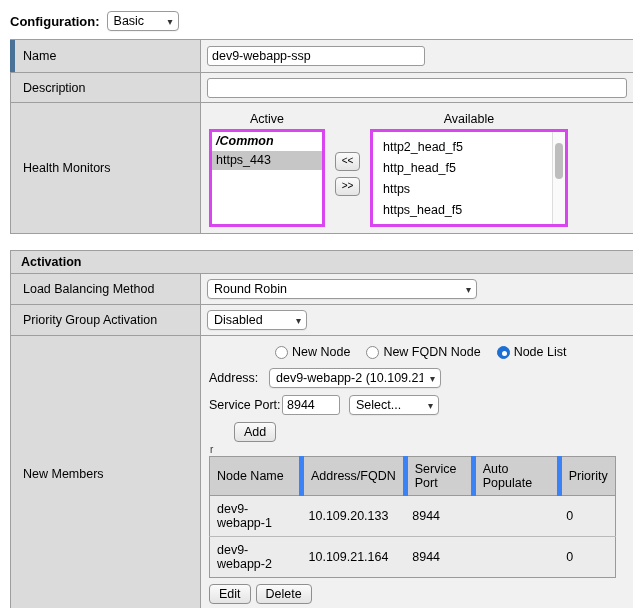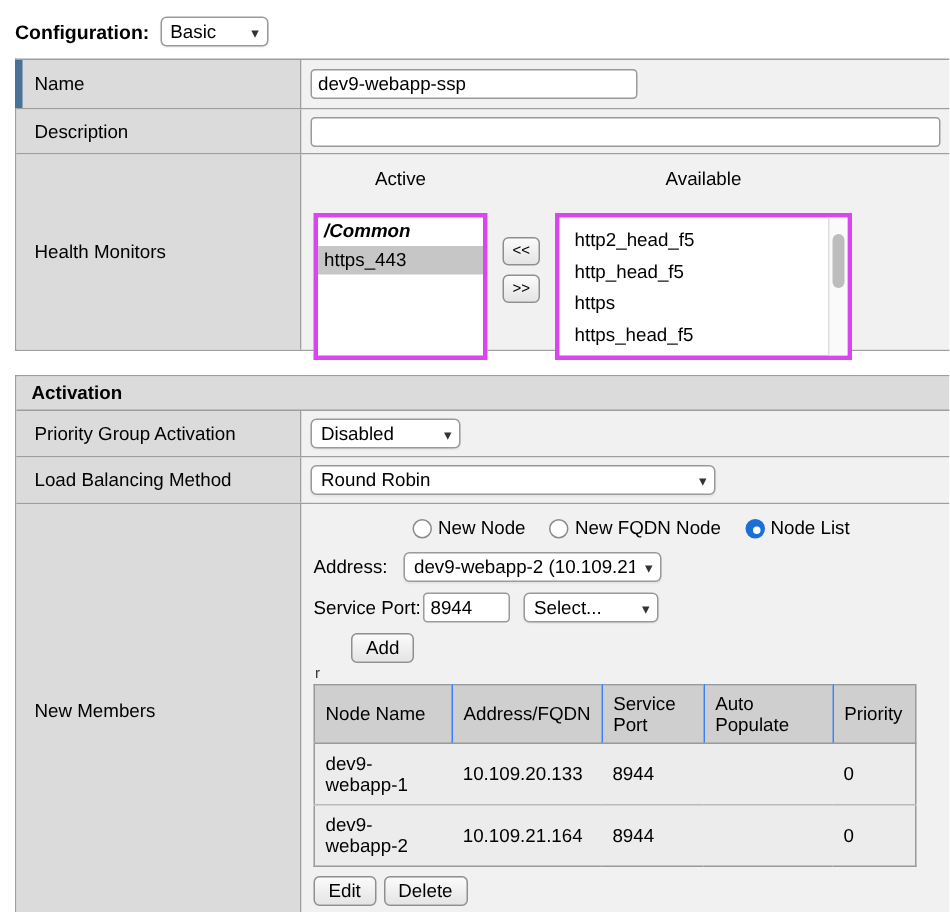--- a/index.html
+++ b/index.html
@@ -30,21 +30,21 @@
   .frow.name-row { height:33px; }
   .frow.name-row::before { content:""; position:absolute; left:-1px; top:0; bottom:0; width:5px; background:#4a7196; z-index:2; }
   .frow.desc-row { height:30px; }
   .name-input { width:218px; }
   .desc-input { width:100%; }
 
   
   .frow.hm-row { height:130px; }
   .hm-wrap { display:flex; padding:4px 0 0 2px; }
   .hm-col { text-align:center; }
-  .hm-title { font-size:12.5px; margin-bottom:16px; }
+  .hm-title { font-size:12.5px; margin-bottom:3px; }
   .listbox { border:3px solid #d946ef; background:#fff; height:98px; text-align:left; overflow:hidden; position:relative; }
   .active-box { width:116px; }
   .available-box { width:198px; }
   .hm-btns { display:flex; flex-direction:column; justify-content:center; gap:6px; margin:0 10px; padding-top:8px; }
   .move-btn { width:25px; height:19px; padding:0; font-size:10px; line-height:16px; text-align:center; }
   .list-item { font-size:12.5px; line-height:17px; padding:1px 4px; white-space:nowrap; }
   .common-header { font-weight:bold; font-style:italic; }
   .list-item.selected { background:#c6c6c6; margin-left:0; }
   .avail-items { padding:5px 0 0 0; }
   .avail-items .list-item { line-height:19px; padding-left:10px; }
@@ -69,21 +69,21 @@
   .field-label { font-size:12.5px; }
   .addr-label { width:60px; }
   .sp-label { width:73px; }
   .addr-select { width:172px; }
   .sp-input { width:58px; margin-right:9px; }
   .preset-select { width:90px; }
   .add-line { margin:2px 0 2px 2px;padding-left:25px; }
   .stray-r { font-size:10px; color:#333; margin:2px 0 1px 3px; line-height:11px; }
 
   .members-table { border-collapse:collapse; border:1px solid #9a9a9a; margin:1px 0 0 2px; background:#ececec; }
-  .members-table th { background:#cfcfcf; border-right:1px solid #3b82f6; border-bottom:1px solid #9a9a9a; font-weight:normal; font-size:12.5px; text-align:left; padding:5px 7px; }
+  .members-table th { background:#cfcfcf; border-right:5px solid #3b82f6; border-bottom:1px solid #9a9a9a; font-weight:normal; font-size:12.5px; text-align:left; padding:5px 7px; }
   .members-table th:last-child { border-right:1px solid #9a9a9a; }
   .members-table td { font-size:12.5px; padding:6px 7px; border-bottom:1px solid #b9b9b9; background:#ececec; }
   .members-table tr:last-child td { border-bottom:none; }
   .col-node { width:92px; } .col-addr { width:96px; } .col-port { width:68px; } .col-auto { width:86px; } .col-prio { width:55px; }
 
   .edit-line { margin:6px 0 0 2px; display:flex; gap:5px; }
 </style>
 </head>
 <body>
 
@@ -145,35 +145,35 @@
           </div>
         </div>
       </div>
     </div>
 
   </div>
 
   <div class="resources-block">
     <div class="section-header">Activation</div>
 
+    <div class="frow lb-row">
+      <div class="label-cell">Load Balancing Method</div>
+      <div class="content-cell">
+        <span class="select lb-select">
+          <span class="sel-text">Round Robin</span>
+          <span class="chevron"></span>
+        </span>
+      </div>
+    </div>
+
     <div class="frow pga-row">
       <div class="label-cell">Priority Group Activation</div>
       <div class="content-cell">
         <span class="select pga-select">
           <span class="sel-text">Disabled</span>
-          <span class="chevron"></span>
-        </span>
-      </div>
-    </div>
-
-    <div class="frow lb-row">
-      <div class="label-cell">Load Balancing Method</div>
-      <div class="content-cell">
-        <span class="select lb-select">
-          <span class="sel-text">Round Robin</span>
           <span class="chevron"></span>
         </span>
       </div>
     </div>
 
     <div class="frow nm-row">
       <div class="label-cell">New Members</div>
       <div class="content-cell block nm-cell">
 
         <div class="radio-row">

